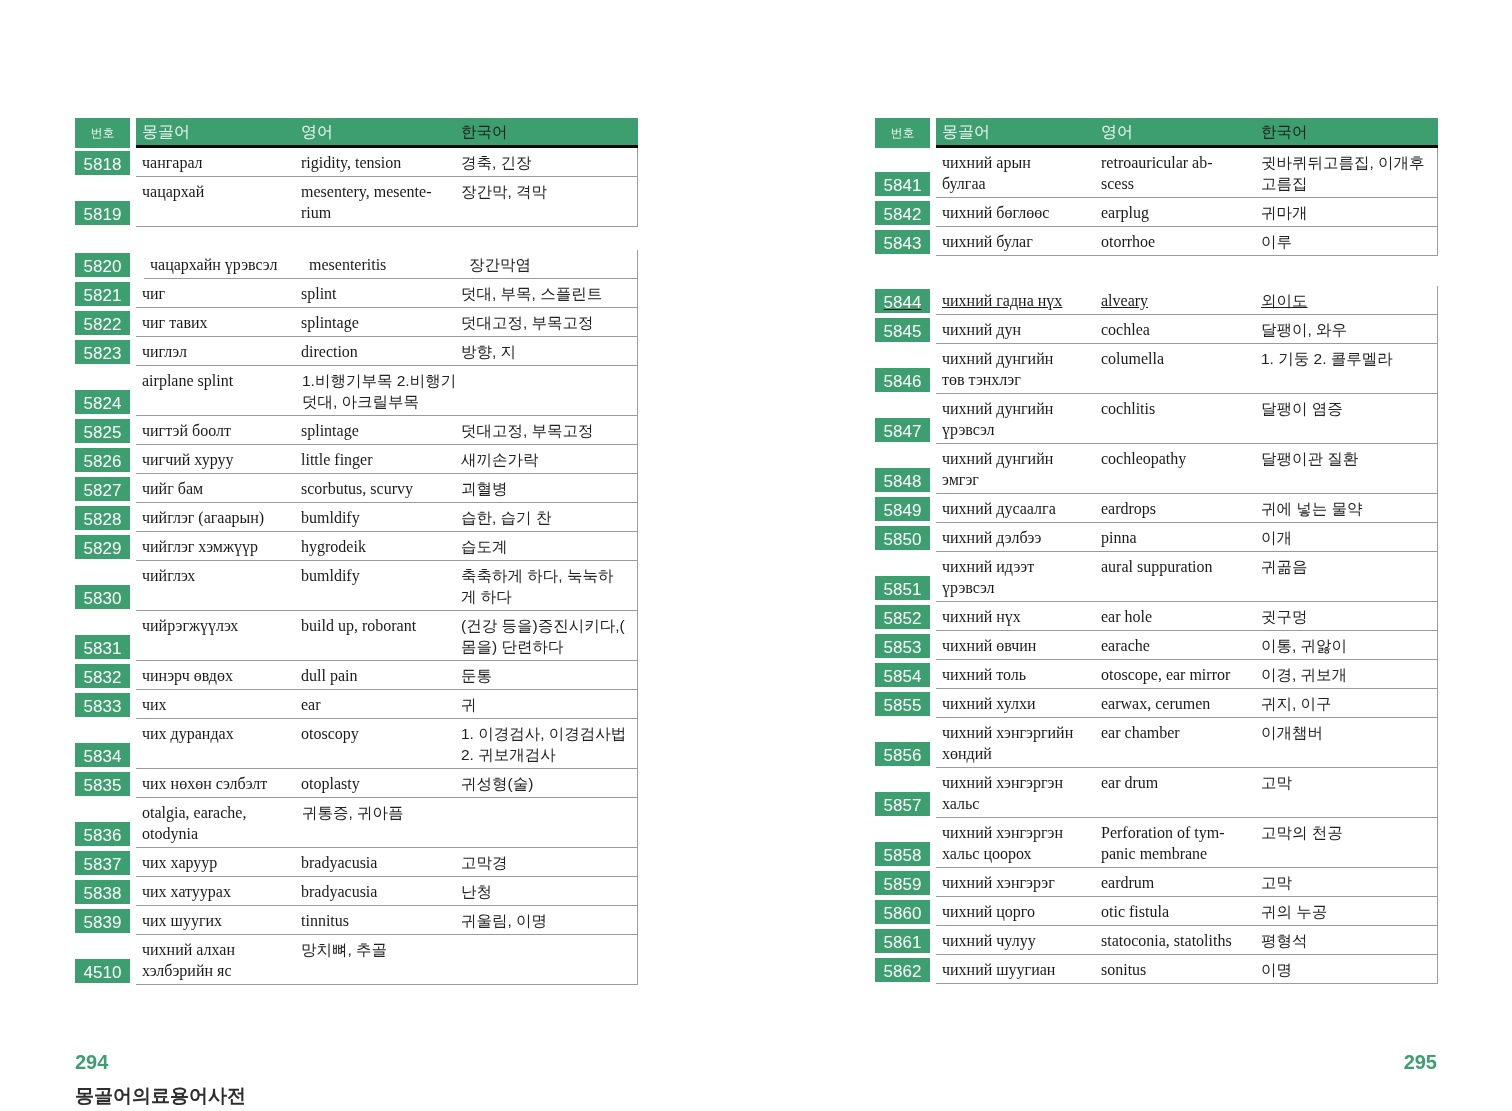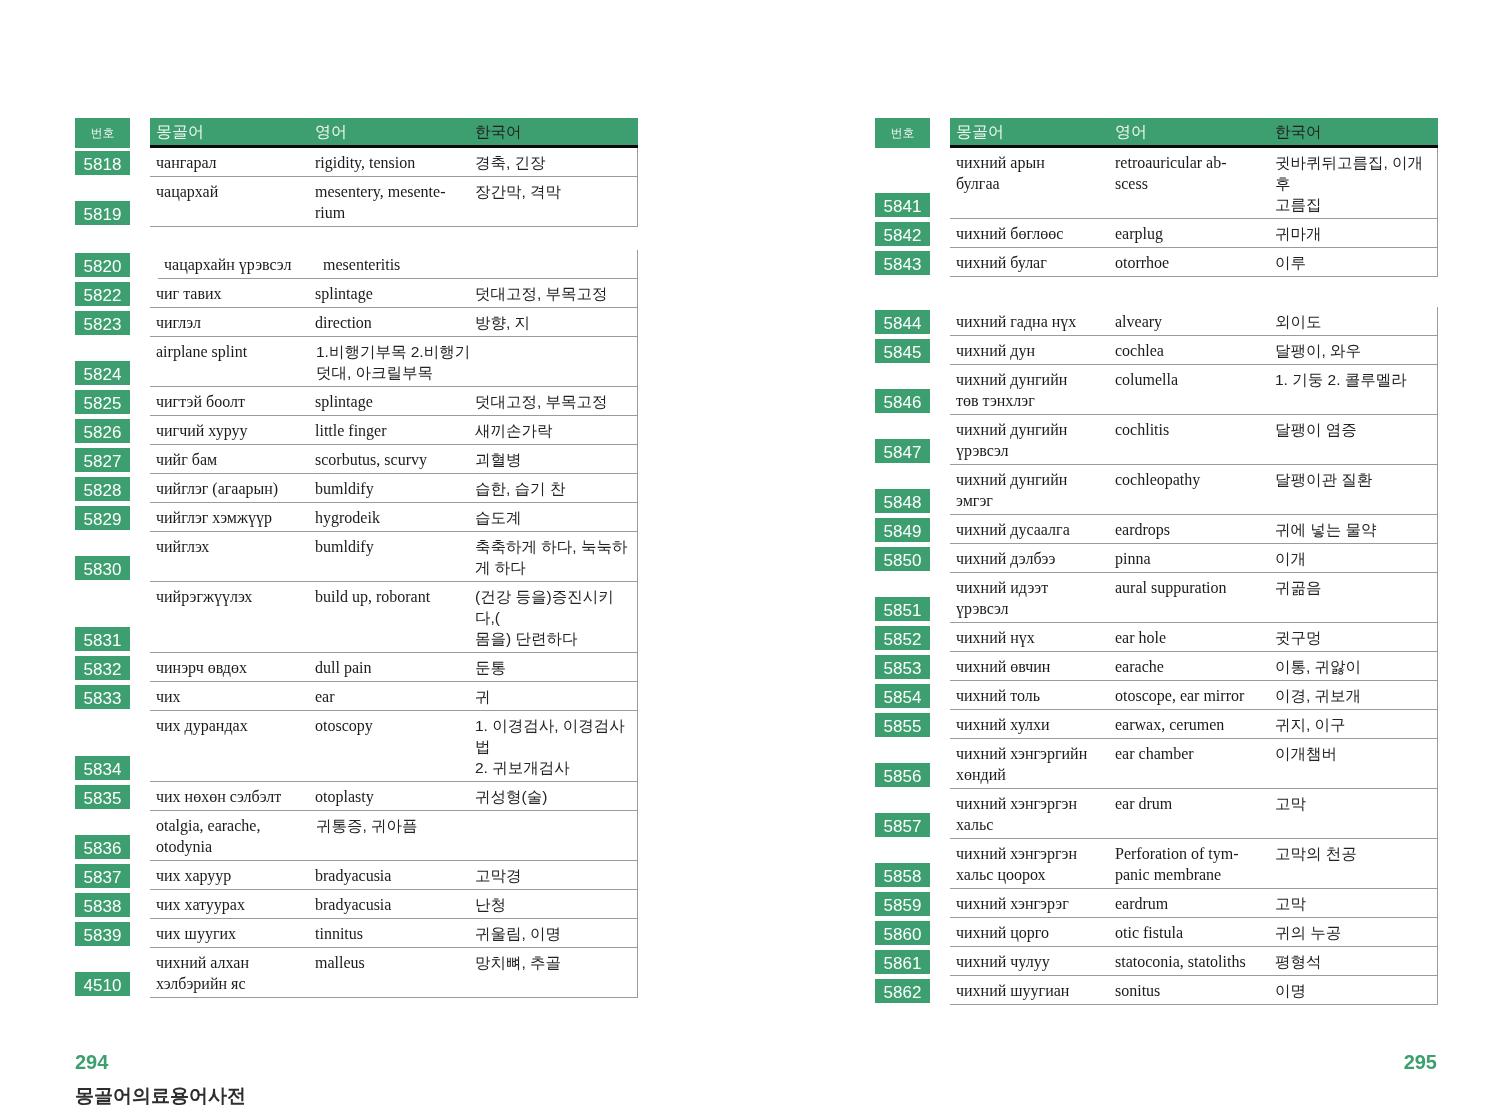--- a/index.html
+++ b/index.html
@@ -26,21 +26,21 @@
 
   
   .trow{display:flex;align-items:flex-end;}
   .num-cell{
     width:55px;flex:none;background:var(--green);color:#ffffff;
     font-family:"Liberation Sans",sans-serif;font-size:17px;
     display:flex;justify-content:center;align-items:flex-start;
     padding-top:4px;margin:1px 0 2px 0;box-sizing:border-box;
   }
   .content{
-    flex:1;display:flex;margin-left:20px;min-width:0;
+    flex:1;display:flex;margin-left:6px;min-width:0;
   }
   .trow .content{
     border-bottom:1px solid var(--line);
     border-right:1px solid var(--line);
   }
   .cell{
     box-sizing:border-box;padding:4px 4px 3px 6px;line-height:21px;
     font-size:16px;white-space:pre-line;overflow:hidden;
   }
   .cell.mn{width:159px;flex:none;}
@@ -87,20 +87,29 @@
             <div class="cell en">mesentery, mesente-
 rium</div>
             <div class="cell ko">장간막, 격막</div>
           </div>
         </div>
         <div class="trow" style="min-height: 52px; gap: 8px;">
           <div class="num-cell">5820</div>
           <div class="content">
             <div class="cell mn">чацархайн үрэвсэл</div>
             <div class="cell en">mesenteritis</div>
+            <div class="cell ko">장간막염</div>
+          </div>
+        </div>
+        <div class="trow">
+          <div class="num-cell">5821</div>
+          <div class="content">
+            <div class="cell mn">чиг</div>
+            <div class="cell en">splint</div>
+            <div class="cell ko">덧대, 부목, 스플린트</div>
           </div>
         </div>
         <div class="trow">
           <div class="num-cell">5822</div>
           <div class="content">
             <div class="cell mn">чиг тавих</div>
             <div class="cell en">splintage</div>
             <div class="cell ko">덧대고정, 부목고정</div>
           </div>
         </div>
@@ -241,21 +250,20 @@
             <div class="cell mn">чих шуугих</div>
             <div class="cell en">tinnitus</div>
             <div class="cell ko">귀울림, 이명</div>
           </div>
         </div>
         <div class="trow">
           <div class="num-cell">4510</div>
           <div class="content">
             <div class="cell mn">чихний алхан
 хэлбэрийн яс</div>
-            <div class="cell en">malleus</div>
             <div class="cell ko">망치뼈, 추골</div>
           </div>
         </div>
       </div>
   </div>
 
   <div class="dict-table" id="right-table">
     <div class="thead">
       <div class="num-head">번호</div>
       <div class="content">
@@ -285,21 +293,21 @@
           </div>
         </div>
         <div class="trow">
           <div class="num-cell">5843</div>
           <div class="content">
             <div class="cell mn">чихний булаг</div>
             <div class="cell en">otorrhoe</div>
             <div class="cell ko">이루</div>
           </div>
         </div>
-        <div class="trow" style="min-height: 59px;">
+        <div class="trow" style="min-height: 59px; text-decoration: underline;">
           <div class="num-cell">5844</div>
           <div class="content">
             <div class="cell mn">чихний гадна нүх</div>
             <div class="cell en">alveary</div>
             <div class="cell ko">외이도</div>
           </div>
         </div>
         <div class="trow">
           <div class="num-cell">5845</div>
           <div class="content">

